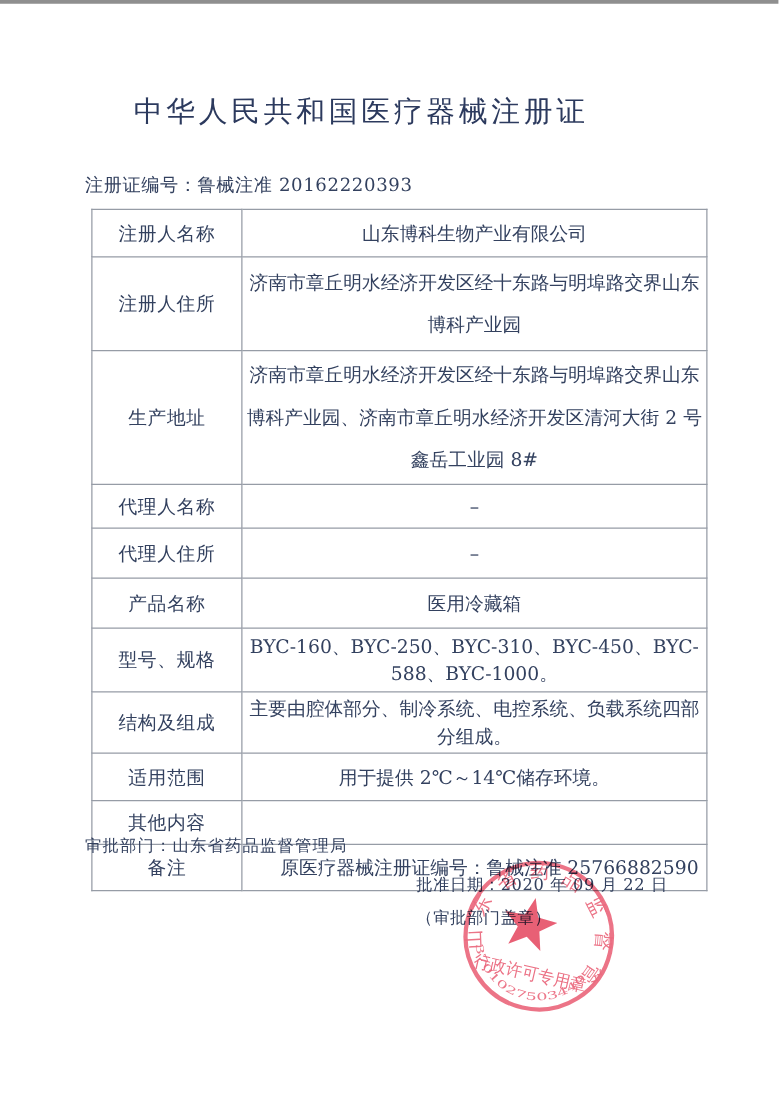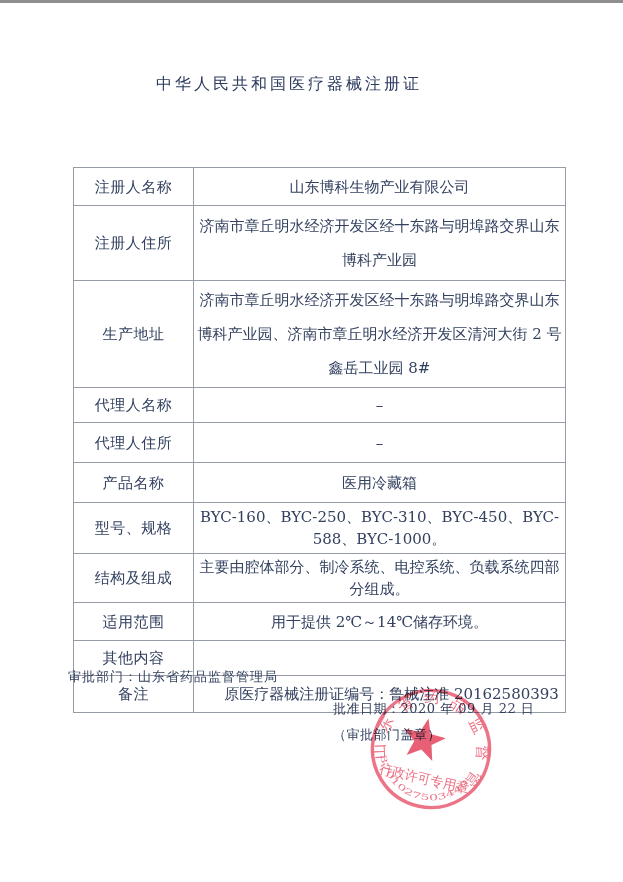--- a/index.html
+++ b/index.html
@@ -11,21 +11,21 @@
     font-family:"DejaVu Serif","Liberation Serif",serif;
     color:#33415f;
   }
   .top-edge{
     position:absolute;top:0;left:0;width:623px;height:3px;
     background:#8f8f8f;
   }
   .title{
     position:absolute;top:74px;left:0;width:578px;
     text-align:center;
-    font-size:16px;letter-spacing:3px;
+    font-size:23px;letter-spacing:3px;
     color:#2c3a5e;
     white-space:nowrap;
   }
   .cert-line{
     position:absolute;top:139px;left:68px;
     font-size:14.5px;letter-spacing:.5px;
     white-space:nowrap;
   }
   table.cert-table{
     position:absolute;top:167px;left:73px;
@@ -86,20 +86,21 @@
 </style>
 </head>
 <body>
 
 <div class="page">
 
   <div class="top-edge"></div>
 
   <div class="title">中华人民共和国医疗器械注册证</div>
 
+  <div class="cert-line"><span>注册证编号：</span><span>鲁械注准 20162220393</span></div>
 
   <table class="cert-table">
     <colgroup>
         <col class="c-label">
         <col class="c-value">
       </colgroup>
     <tbody>
       <tr class="r1">
         <td class="lbl">注册人名称</td>
         <td class="val">山东博科生物产业有限公司</td>
@@ -135,21 +136,21 @@
       <tr class="r9">
         <td class="lbl">适用范围</td>
         <td class="val">用于提供 2℃～14℃储存环境。</td>
       </tr>
       <tr class="r11">
         <td class="lbl">其他内容</td>
         <td class="val"></td>
       </tr>
       <tr class="r12">
         <td class="lbl">备注</td>
-        <td class="val indent">原医疗器械注册证编号：鲁械注准 20162580393</td>
+        <td class="val indent">原医疗器械注册证编号：鲁械注准 25766882590</td>
       </tr>
     </tbody>
   </table>
 
   <div class="footer-left"><span>审批部门：</span><span>山东省药品监督管理局</span></div>
 
   <div class="footer-right">
     <div><span>批准日期：</span><span>2020 年 09 月 22 日</span></div>
     <div>（审批部门盖章）</div>
   </div>

